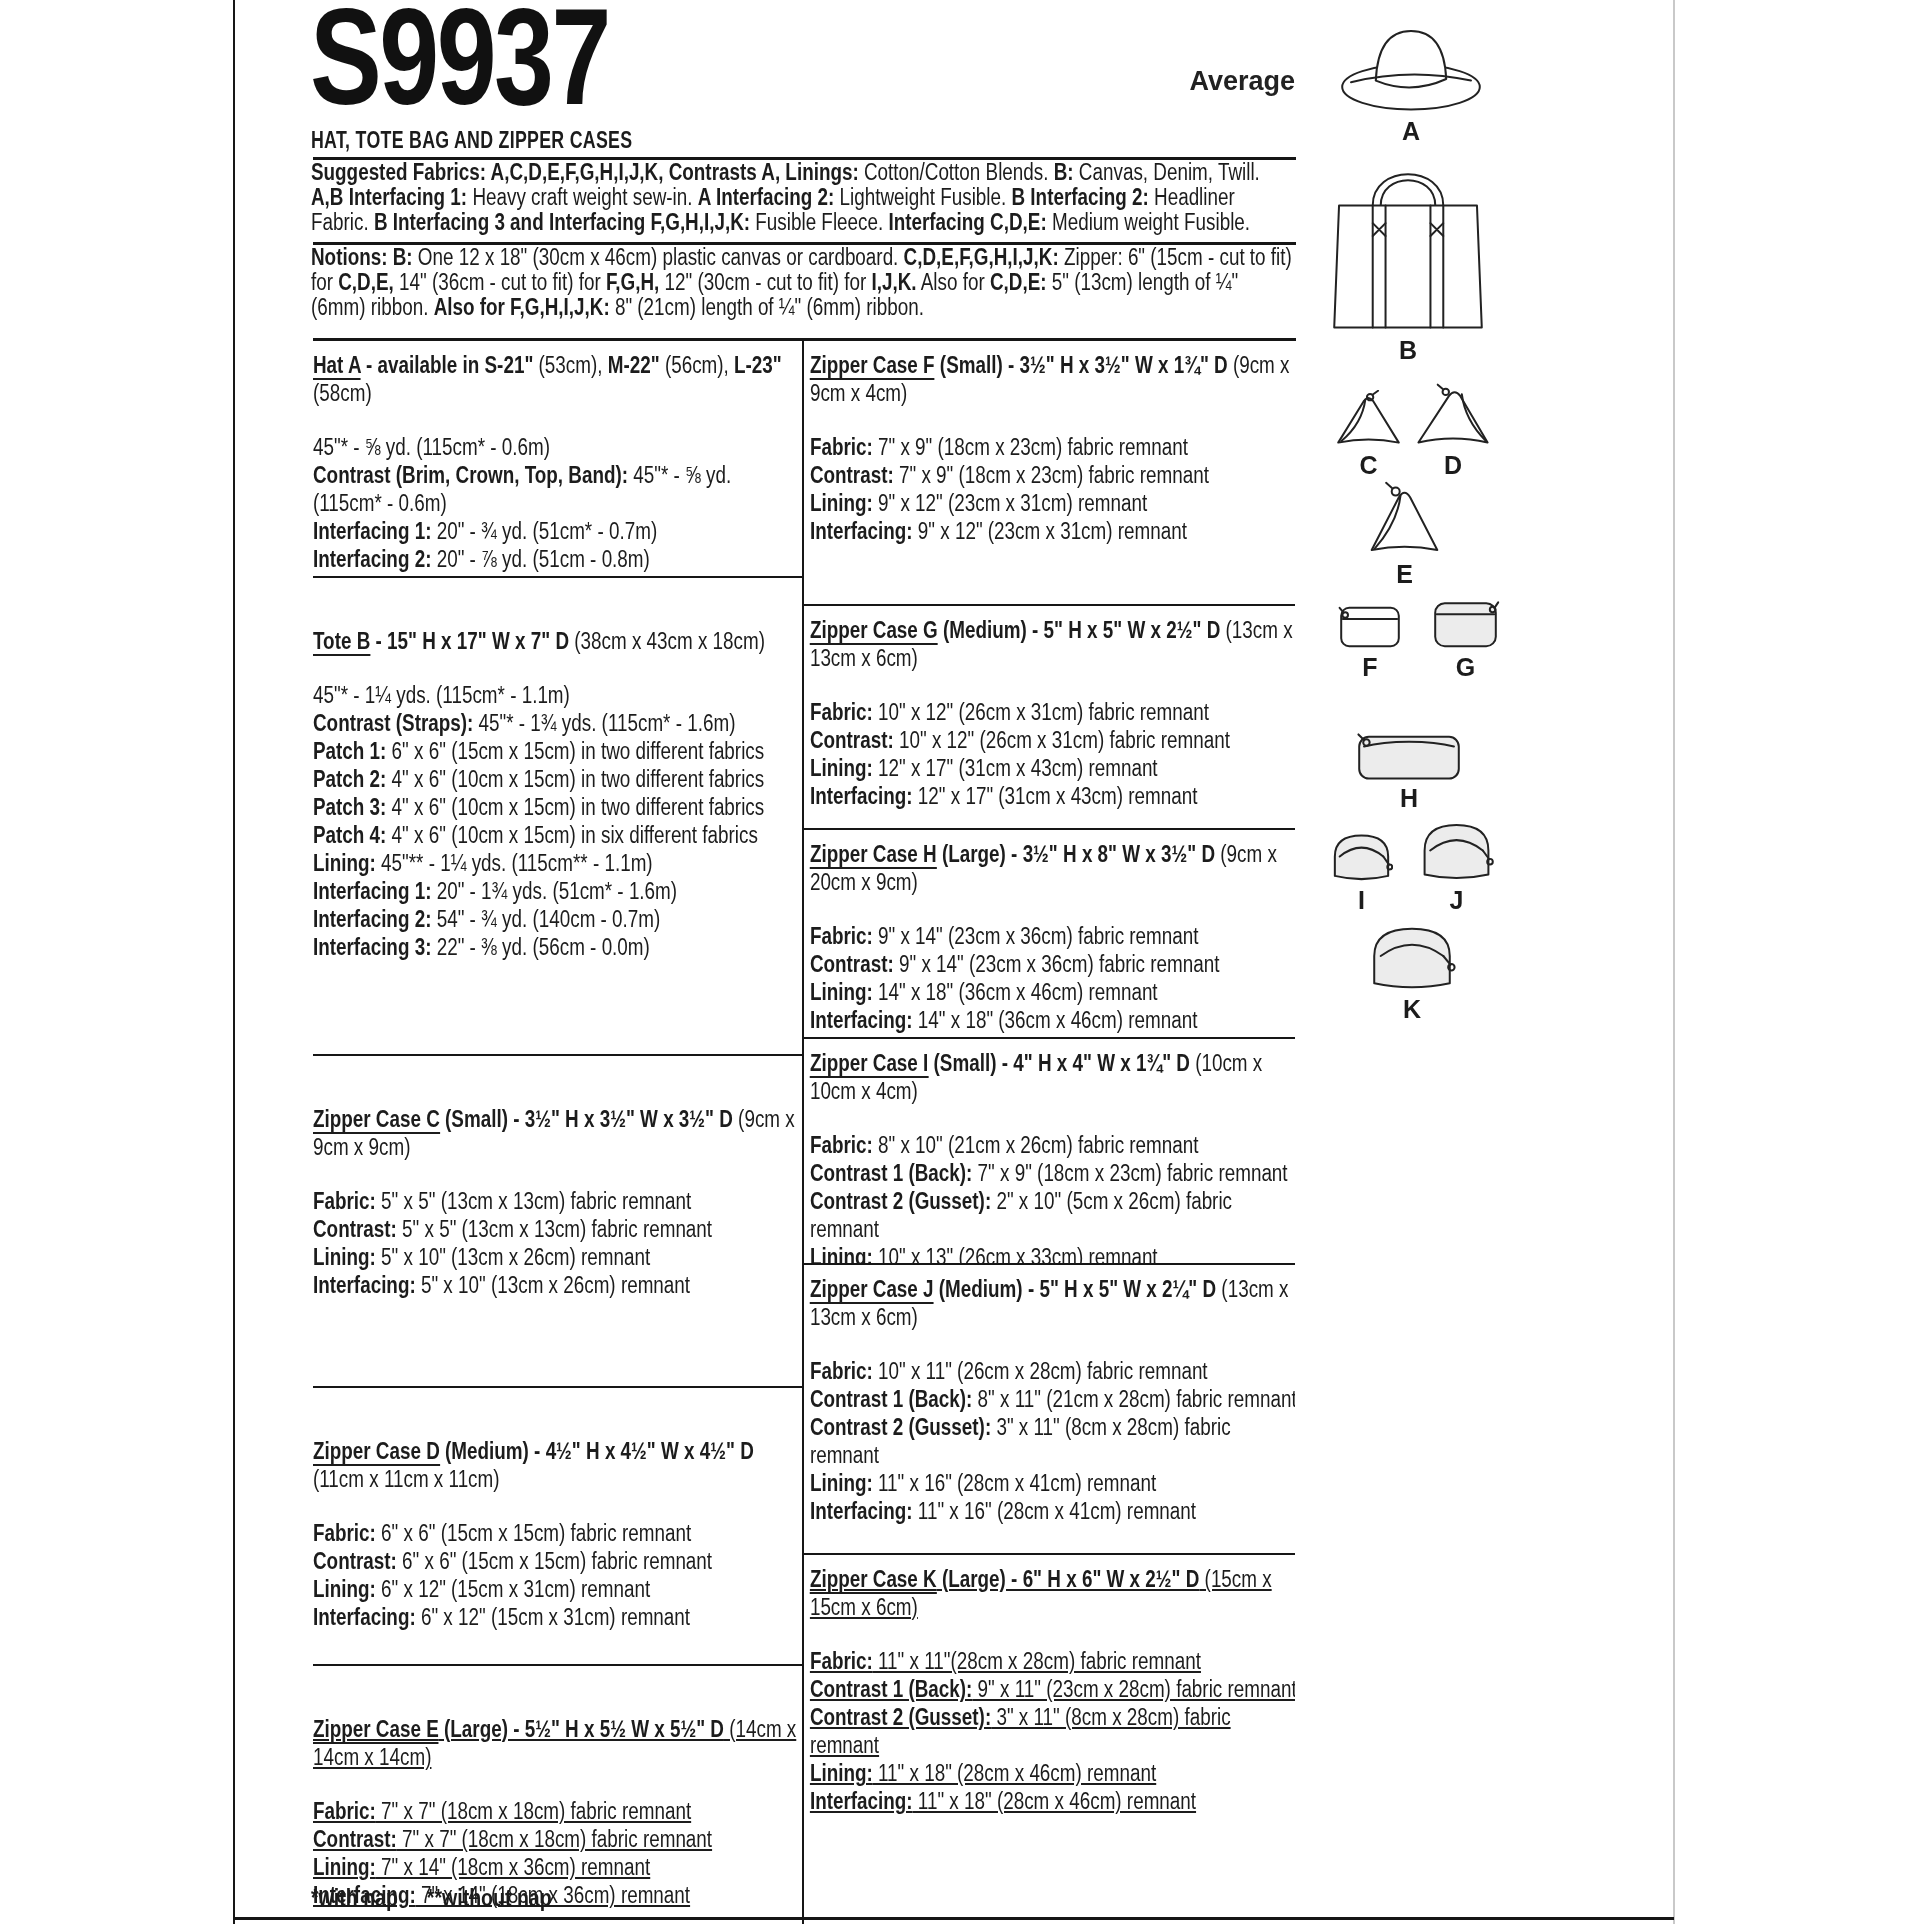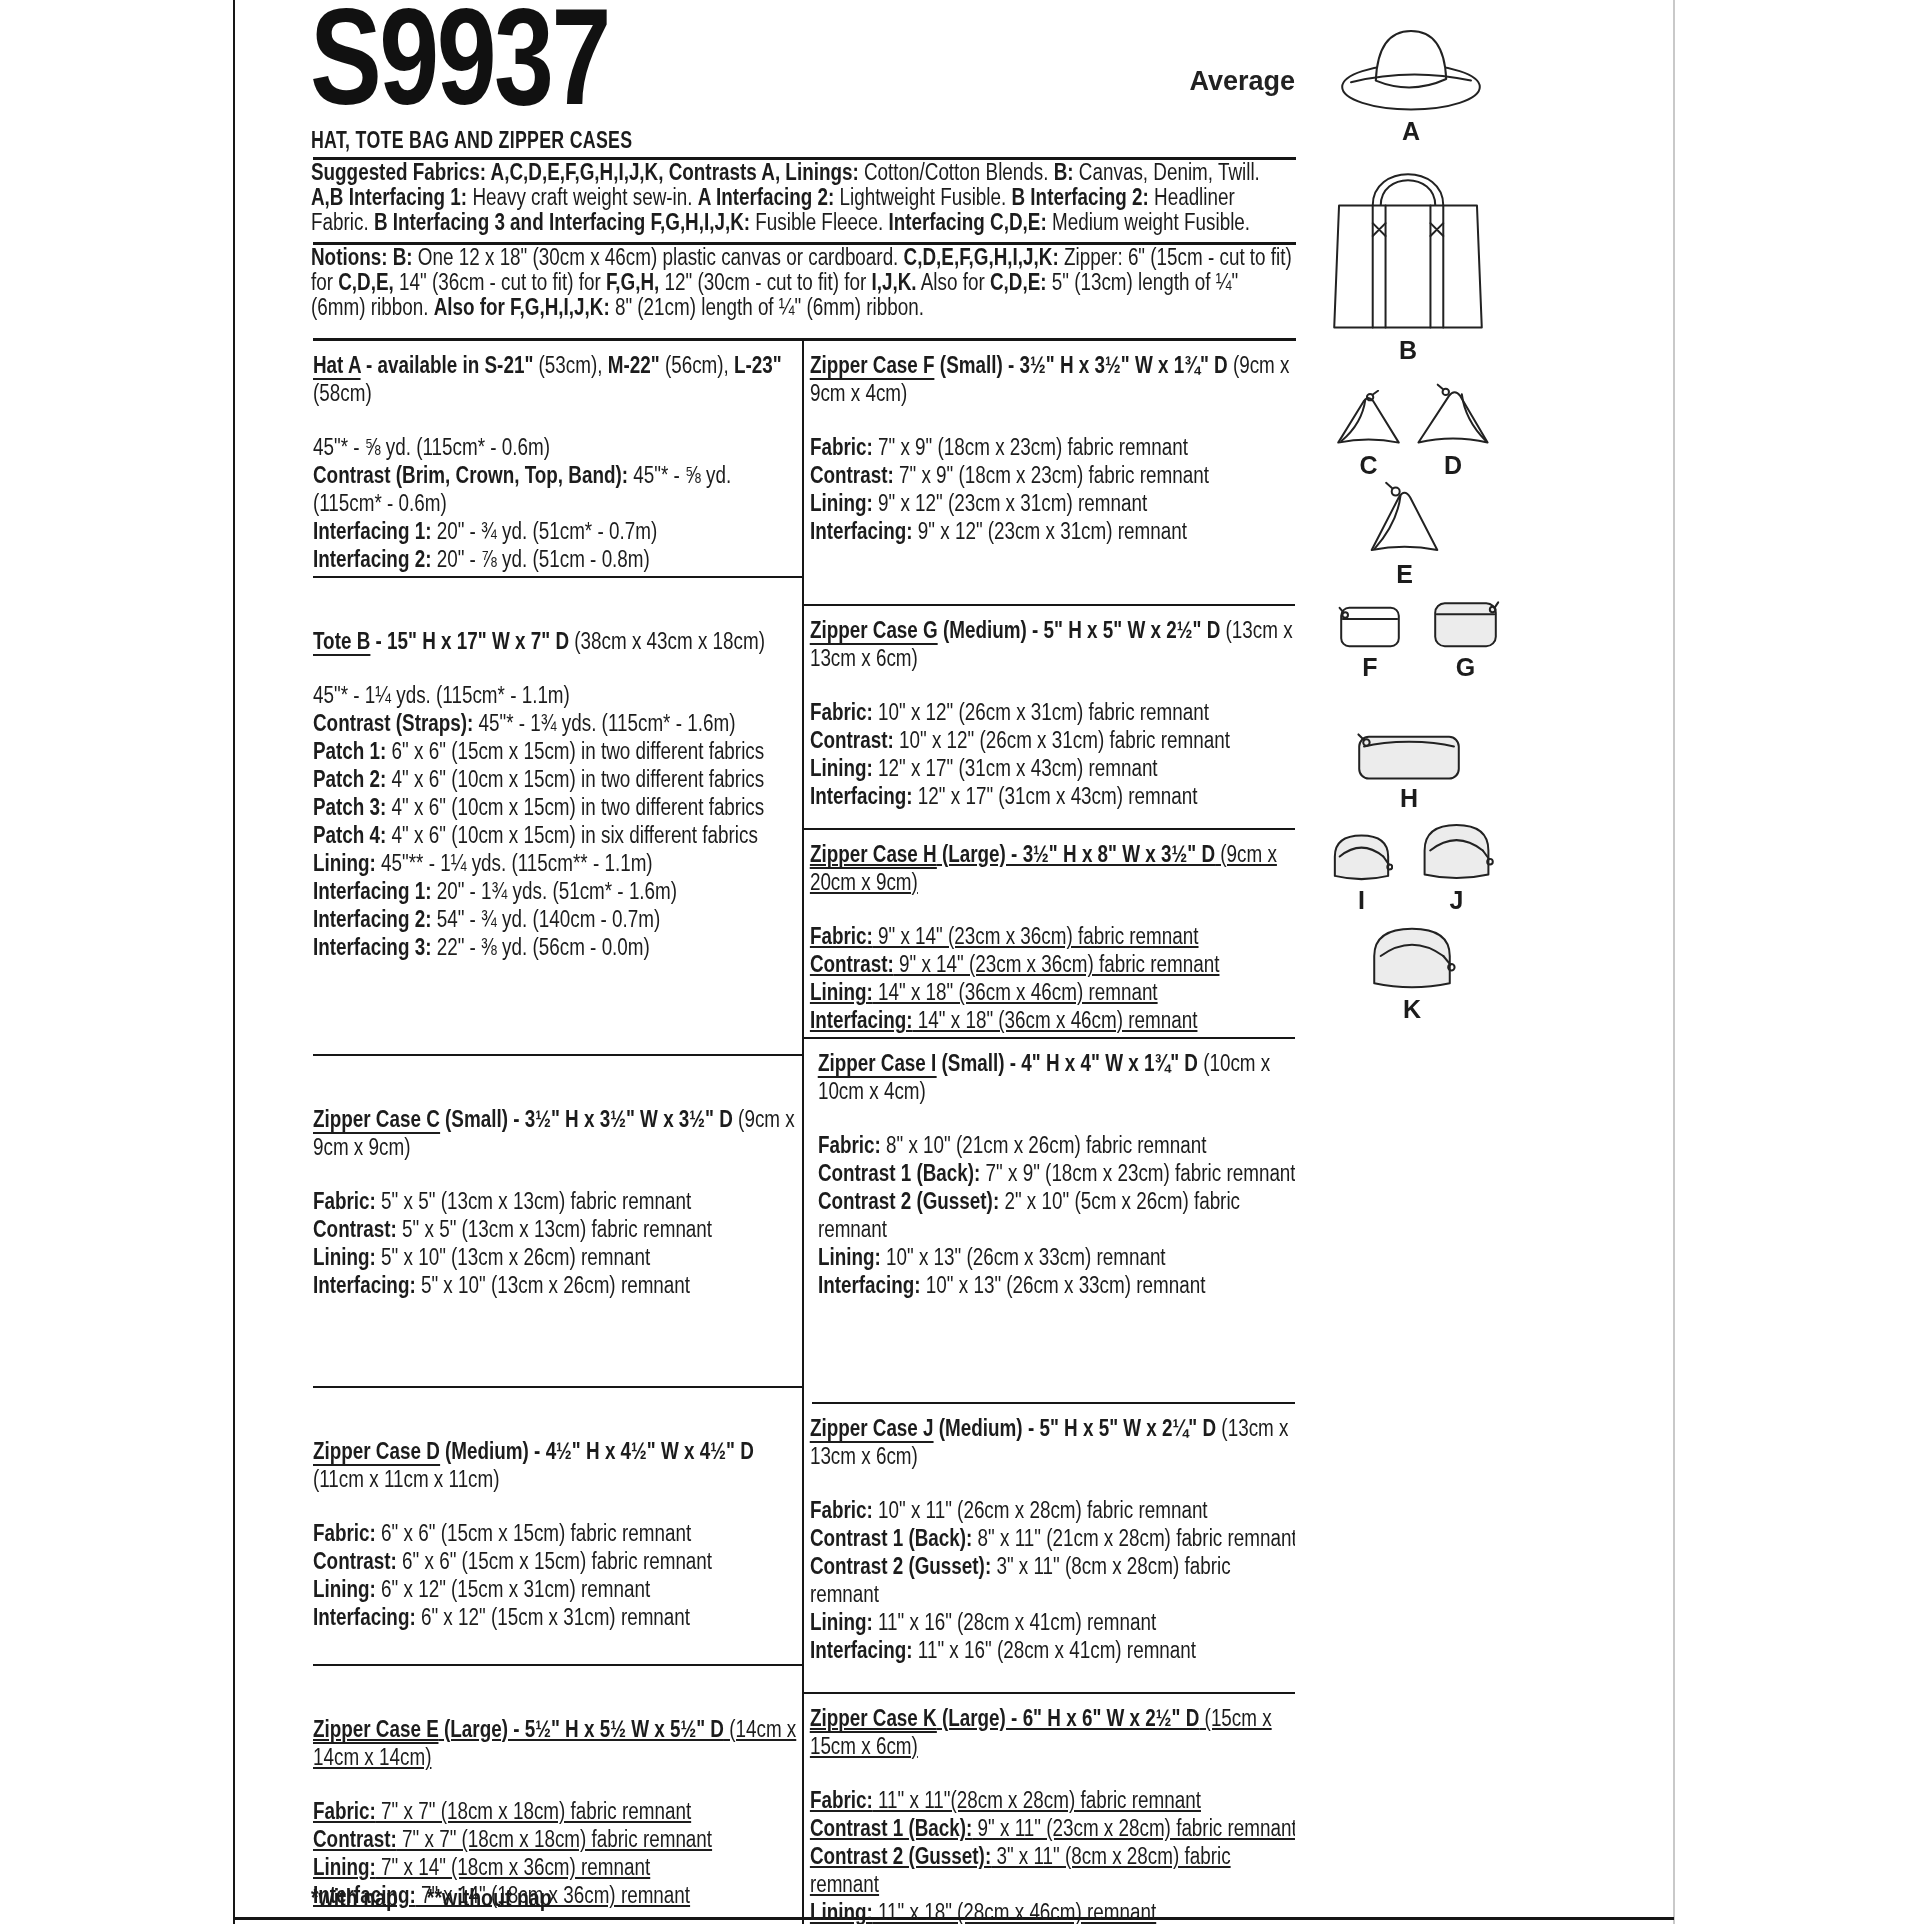--- a/index.html
+++ b/index.html
@@ -169,33 +169,33 @@
       <p class="sec-title"><b class="u">Zipper Case G</b><b> (Medium) - 5" H x 5" W x 2½" D</b><span> (13cm x 13cm x 6cm)</span></p>
       <div class="sec-body">
               <p><b>Fabric:</b><span> 10" x 12" (26cm x 31cm) fabric remnant</span></p>
               <p><b>Contrast:</b><span> 10" x 12" (26cm x 31cm) fabric remnant</span></p>
               <p><b>Lining:</b><span> 12" x 17" (31cm x 43cm) remnant</span></p>
               <p><b>Interfacing:</b><span> 12" x 17" (31cm x 43cm) remnant</span></p>
             </div>
     </div>
   </section>
 
-  <section class="cell" style="height: 209px; text-decoration: underline;">
+  <section class="cell" style="height: 209px;">
     <div class="cellpad cond cond-r">
       <p class="sec-title"><b class="u">Zipper Case H</b><b> (Large) - 3½" H x 8" W x 3½" D</b><span> (9cm x 20cm x 9cm)</span></p>
       <div class="sec-body">
               <p><b>Fabric:</b><span> 9" x 14" (23cm x 36cm) fabric remnant</span></p>
               <p><b>Contrast:</b><span> 9" x 14" (23cm x 36cm) fabric remnant</span></p>
               <p><b>Lining:</b><span> 14" x 18" (36cm x 46cm) remnant</span></p>
               <p><b>Interfacing:</b><span> 14" x 18" (36cm x 46cm) remnant</span></p>
             </div>
     </div>
   </section>
 
-  <section class="cell" style="height: 365px; margin-left: 8px;">
+  <section class="cell" style="height: 226px;">
     <div class="cellpad cond cond-r">
       <p class="sec-title"><b class="u">Zipper Case I</b><b> (Small) - 4" H x 4" W x 1¾" D</b><span> (10cm x 10cm x 4cm)</span></p>
       <div class="sec-body">
               <p><b>Fabric:</b><span> 8" x 10" (21cm x 26cm) fabric remnant</span></p>
               <p><b>Contrast 1 (Back):</b><span> 7" x 9" (18cm x 23cm) fabric remnant</span></p>
               <p><b>Contrast 2 (Gusset):</b><span> 2" x 10" (5cm x 26cm) fabric remnant</span></p>
               <p><b>Lining:</b><span> 10" x 13" (26cm x 33cm) remnant</span></p>
               <p><b>Interfacing:</b><span> 10" x 13" (26cm x 33cm) remnant</span></p>
             </div>
     </div>

